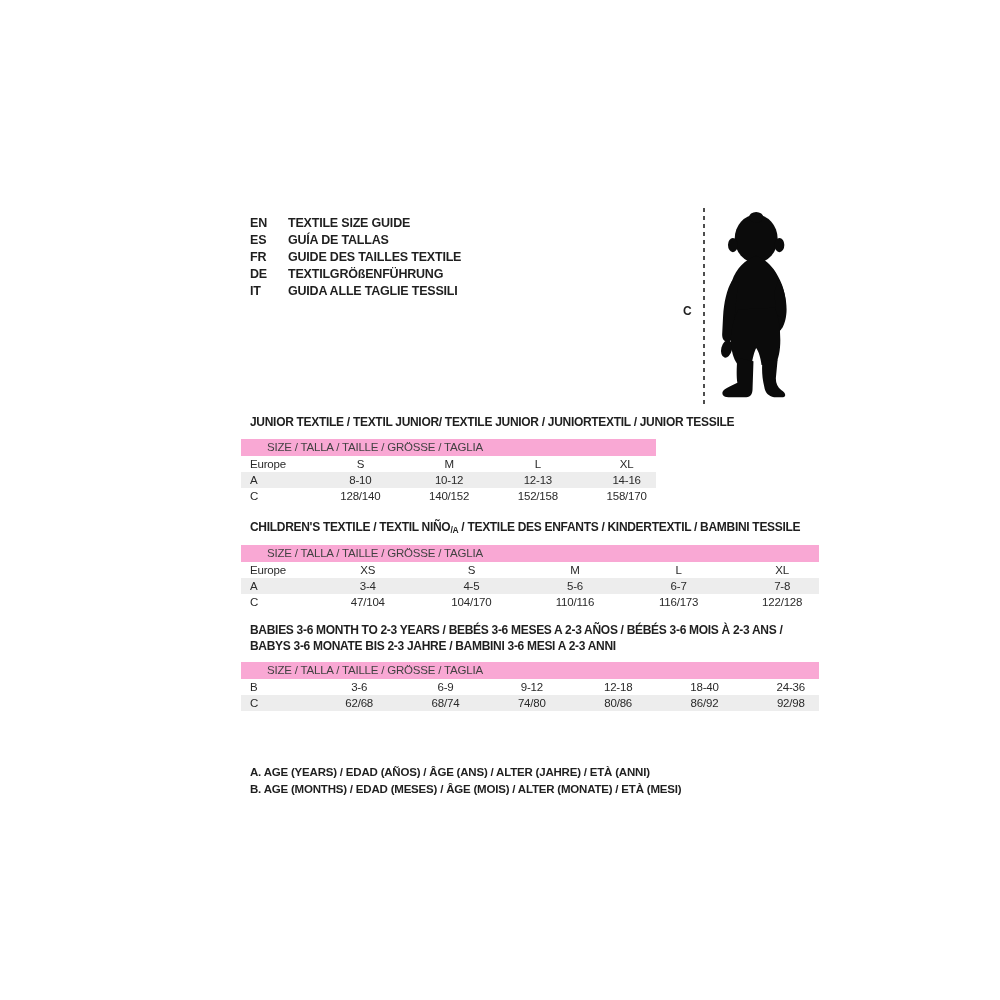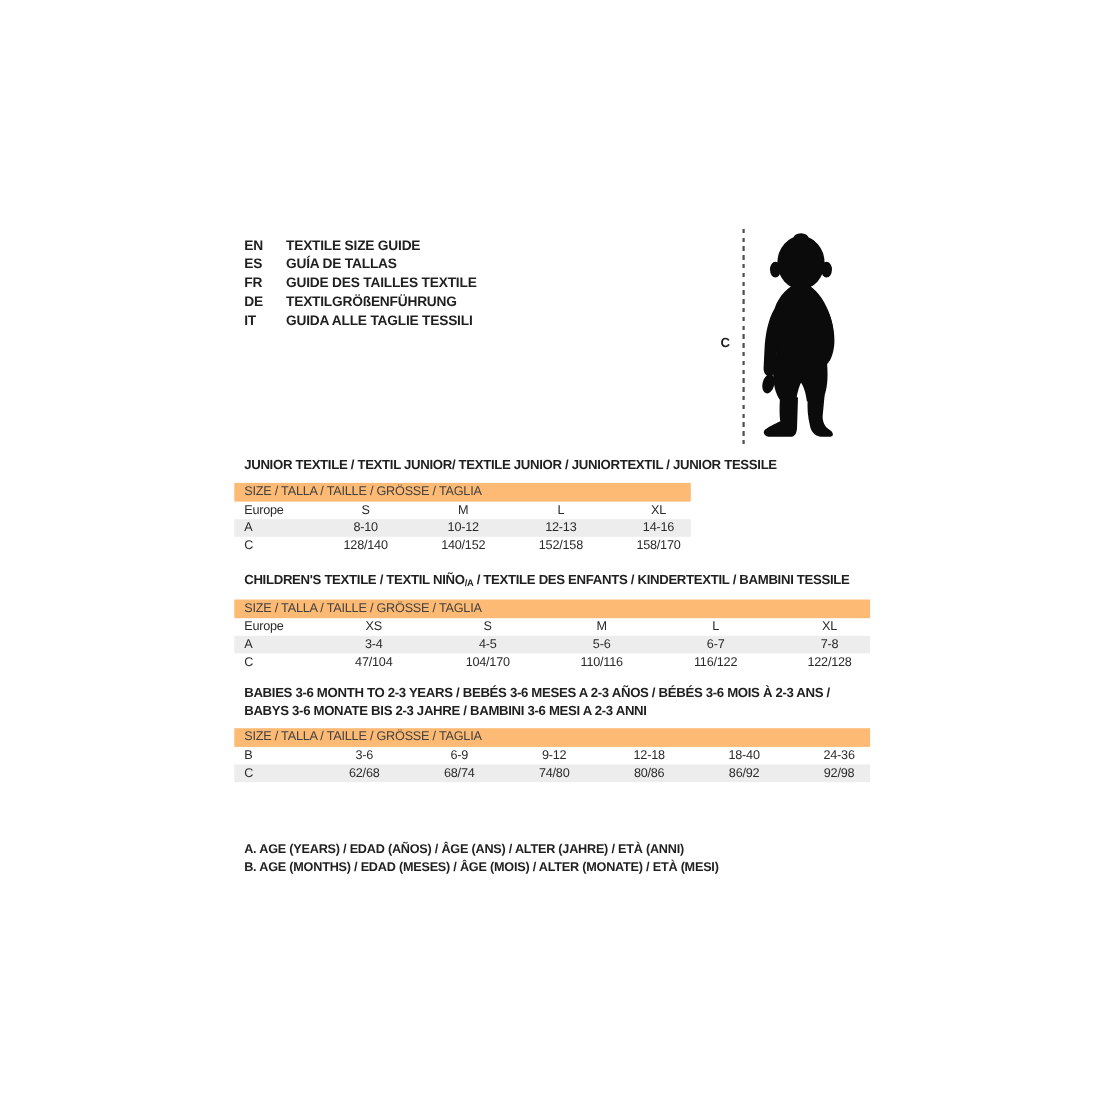--- a/index.html
+++ b/index.html
@@ -1,37 +1,37 @@
 <!DOCTYPE html>
 <html><head>
 <meta charset="utf-8">
 <style>
   html,body{margin:0;padding:0;background:#fff;}
   #canvas{
     position:relative;width:956px;height:1000px;background:#ffffff;
     font-family:"Liberation Sans","DejaVu Sans",sans-serif;
-    color:#1f1f1f;letter-spacing:-0.2px;overflow:hidden;
+    color:#1f1f1f;letter-spacing:-0.2px;overflow:hidden;margin-left:28px;
   }
   
   .lang-block{position:absolute;left:222px;top:215px;}
   .lang-row{display:flex;height:17px;line-height:17px;font-size:12.5px;font-weight:700;}
   .lang-code{width:38px;}
   
   .c-label{position:absolute;left:655px;top:304px;font-size:12px;font-weight:700;}
   .dotted-line{
     position:absolute;left:675px;top:208px;width:2px;height:198px;
     background-image:repeating-linear-gradient(to bottom,#4d4d4d 0px,#4d4d4d 4px,transparent 4px,transparent 8px);
   }
   .toddler{position:absolute;left:687px;top:204px;}
   
   .sec-title{position:absolute;left:222px;font-size:12px;font-weight:700;letter-spacing:-0.3px;line-height:16px;white-space:nowrap;}
   .sub{font-size:8.5px;vertical-align:-2px;}
   
   .size-table{position:absolute;left:213px;font-size:11.5px;color:#2a2a2a;}
-  .size-bar{height:17px;line-height:17px;background:#fdba74;color:#424242;padding-left:9px;}
+  .size-bar{height:17px;line-height:17px;background:#f9a8d4;color:#424242;padding-left:26px;}
   .t-row{display:flex;height:16px;line-height:16px;gap:30px;}
   .t-row.shaded{background:#ededed;}
   .t-label{width:60px;padding-left:9px;box-sizing:border-box;}
   .t-cell{flex:1;text-align:center;}
   .w-junior{width:415px;}
   .w-wide{width:578px;}
   
   .footnotes{position:absolute;left:222px;top:764px;font-size:11.5px;font-weight:700;line-height:16.5px;}
 </style>
 </head>
@@ -128,21 +128,21 @@
       <span class="t-cell">4-5</span>
       <span class="t-cell">5-6</span>
       <span class="t-cell">6-7</span>
       <span class="t-cell">7-8</span>
     </div>
     <div class="t-row">
       <span class="t-label">C</span>
       <span class="t-cell">47/104</span>
       <span class="t-cell">104/170</span>
       <span class="t-cell">110/116</span>
-      <span class="t-cell">116/122</span>
+      <span class="t-cell">116/173</span>
       <span class="t-cell">122/128</span>
     </div>
   </div>
 
   <div class="sec-title" style="top:622px">
     <div>BABIES 3-6 MONTH TO 2-3 YEARS / BEBÉS 3-6 MESES A 2-3 AÑOS / BÉBÉS 3-6 MOIS À 2-3 ANS /</div>
     <div>BABYS 3-6 MONATE BIS 2-3 JAHRE / BAMBINI 3-6 MESI A 2-3 ANNI</div>
   </div>
   <div class="size-table w-wide" style="top:662px">
     <div class="size-bar">SIZE / TALLA / TAILLE / GRÖSSE / TAGLIA</div>

